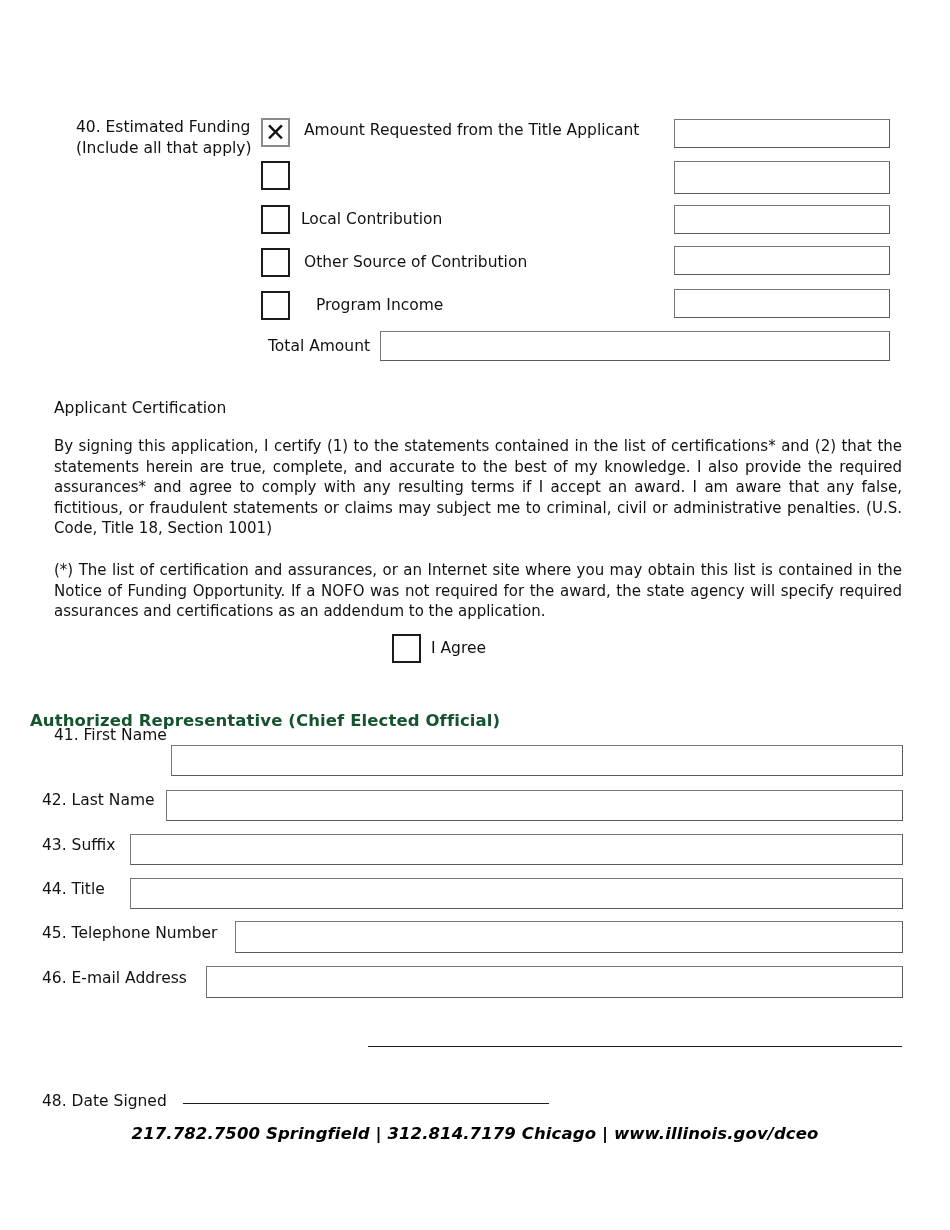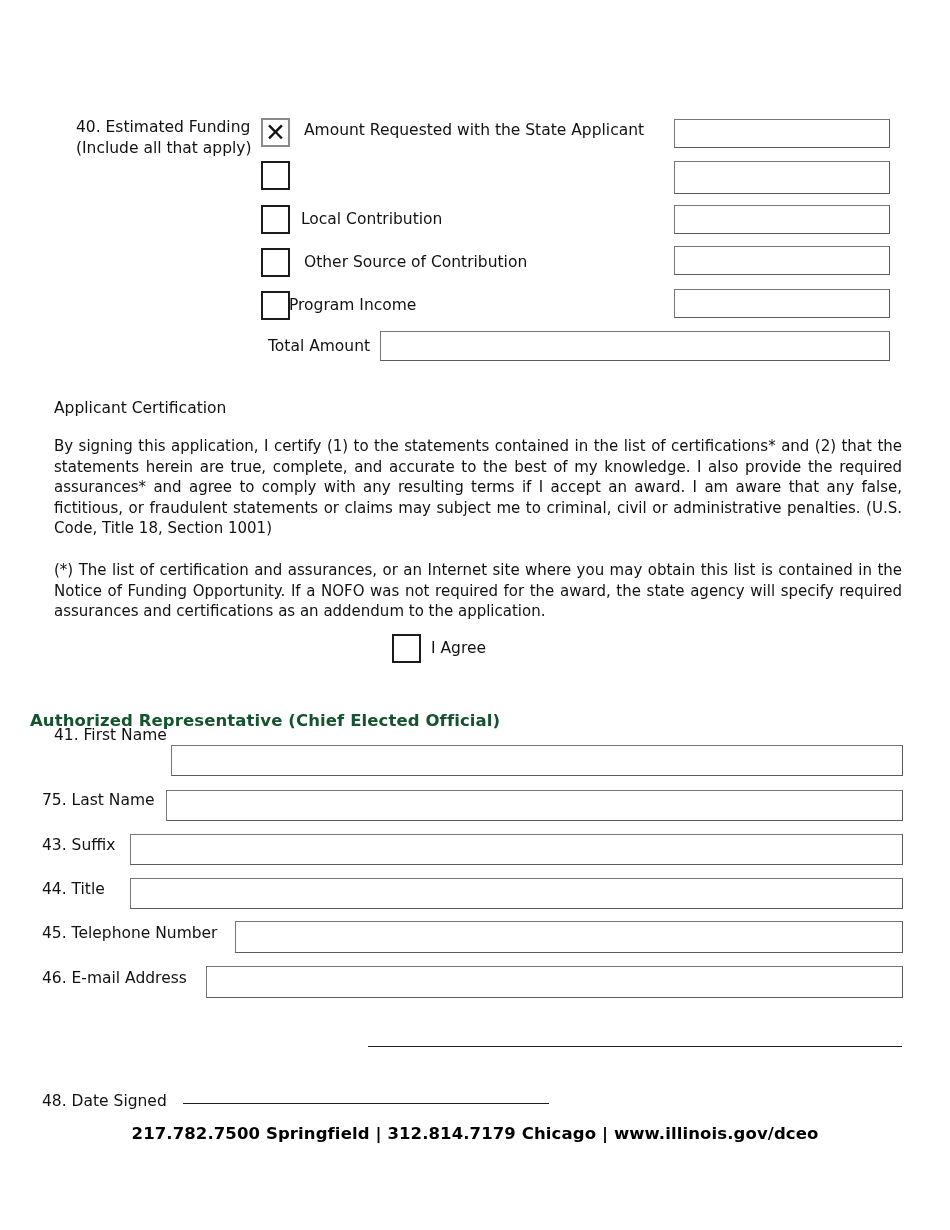--- a/index.html
+++ b/index.html
@@ -112,21 +112,21 @@
 <body>
 
 <div class="page">
 
   <div class="sec-title" style="left:42px; top:117px; width:230px;margin-left:34px;">40. Estimated Funding
 (Include all that apply)</div>
 
   <div class="cbox checked" style="left:261px; top:118px;">
     <span class="xmark">✕</span>
   </div>
-  <div class="lbl" style="left:304px; top:120px;">Amount Requested with the State Applicant</div>
+  <div class="lbl" style="left:304px; top:120px;">Amount Requested from the Title Applicant</div>
   <div class="fbox" style="left:674px; top:119px; width:216px; height:29px;"></div>
 
   <div class="cbox" style="left:261px; top:161px;">
     <span class="xmark"></span>
   </div>
   <div class="fbox" style="left:674px; top:161px; width:216px; height:33px;"></div>
 
   <div class="cbox" style="left:261px; top:205px;">
     <span class="xmark"></span>
   </div>
@@ -135,55 +135,55 @@
 
   <div class="cbox" style="left:261px; top:248px;">
     <span class="xmark"></span>
   </div>
   <div class="lbl" style="left:304px; top:252px;">Other Source of Contribution</div>
   <div class="fbox" style="left:674px; top:246px; width:216px; height:29px;"></div>
 
   <div class="cbox" style="left:261px; top:291px;">
     <span class="xmark"></span>
   </div>
-  <div class="lbl" style="left:289px; top:295px;">Program Income</div>
+  <div class="lbl" style="left:316px; top:295px;">Program Income</div>
   <div class="fbox" style="left:674px; top:289px; width:216px; height:29px;"></div>
 
   <div class="lbl" style="left:268px; top:336px;">Total Amount</div>
   <div class="fbox" style="left:380px; top:331px; width:510px; height:30px;"></div>
 
   <div class="lbl" style="left:54px; top:398px;">Applicant Certification</div>
 
   <div class="para" style="left:54px; top:436px; width:848px;">By signing this application, I certify (1) to the statements contained in the list of certifications* and (2) that the statements herein are true, complete, and accurate to the best of my knowledge. I also provide the required assurances* and agree to comply with any resulting terms if I accept an award. I am aware that any false, fictitious, or fraudulent statements or claims may subject me to criminal, civil or administrative penalties.  (U.S. Code, Title 18, Section 1001)</div>
 
   <div class="para" style="left:54px; top:560px; width:848px;">(*) The list of certification and assurances, or an Internet site where you may obtain this list is contained in the Notice of Funding Opportunity. If a NOFO was not required for the award, the state agency will specify required assurances and certifications as an addendum to the application.</div>
 
   <div class="cbox" style="left:392px; top:634px;"></div>
   <div class="lbl" style="left:431px; top:638px;">I Agree</div>
 
   <div class="heading-bold" style="left:30px; top:711px;">Authorized Representative (Chief Elected Official)</div>
 
   <div class="lbl" style="left:42px; top:725px;margin-left:12px;">41. First Name</div>
   <div class="fbox" style="left:171px; top:745px; width:732px; height:31px;"></div>
 
-  <div class="lbl" style="left:42px; top:790px;">75. Last Name</div>
+  <div class="lbl" style="left:42px; top:790px;">42. Last Name</div>
   <div class="fbox" style="left:166px; top:790px; width:737px; height:31px;"></div>
 
   <div class="lbl" style="left:42px; top:835px;">43. Suffix</div>
   <div class="fbox" style="left:130px; top:834px; width:773px; height:31px;"></div>
 
   <div class="lbl" style="left:42px; top:879px;">44. Title</div>
   <div class="fbox" style="left:130px; top:878px; width:773px; height:31px;"></div>
 
   <div class="lbl" style="left:42px; top:923px;">45. Telephone Number</div>
   <div class="fbox" style="left:235px; top:921px; width:668px; height:32px;"></div>
 
   <div class="lbl" style="left:42px; top:968px;">46. E-mail Address</div>
   <div class="fbox" style="left:206px; top:966px; width:697px; height:32px;"></div>
 
   <div class="rule" style="left:368px; top:1046px; width:534px;"></div>
 
   <div class="lbl" style="left:42px; top:1091px;">48. Date Signed</div>
   <div class="rule" style="left:183px; top:1103px; width:366px;"></div>
 
-  <div class="footer" style="left:0; top:1124px;">217.782.7500 Springfield | 312.814.7179 Chicago | www.illinois.gov/dceo</div>
+  <div class="footer" style="left:0; top:1124px;font-style:italic;">217.782.7500 Springfield | 312.814.7179 Chicago | www.illinois.gov/dceo</div>
 
 </div>
 
 </body></html>

